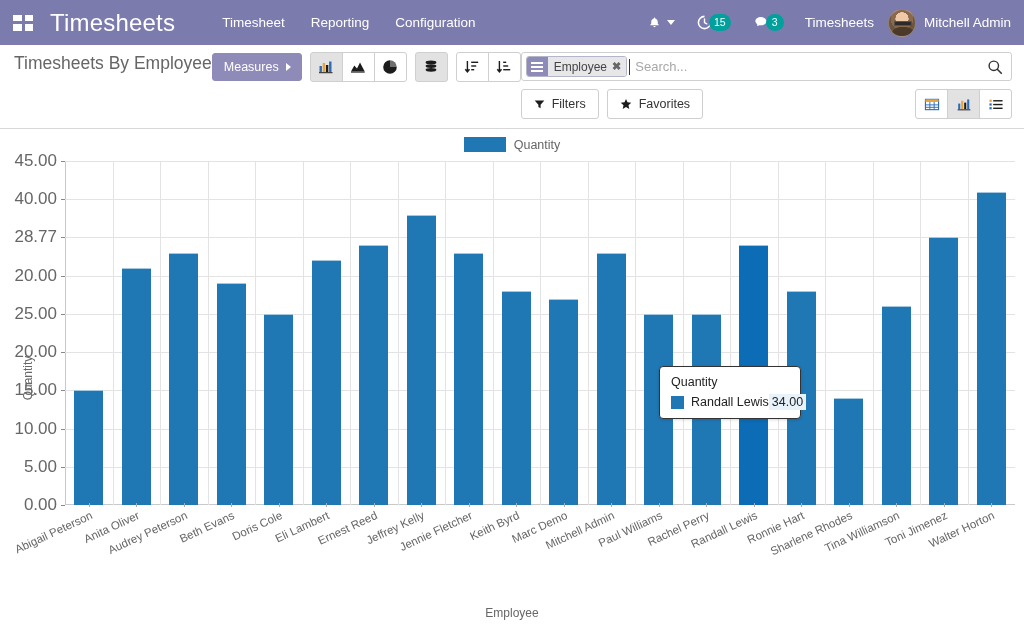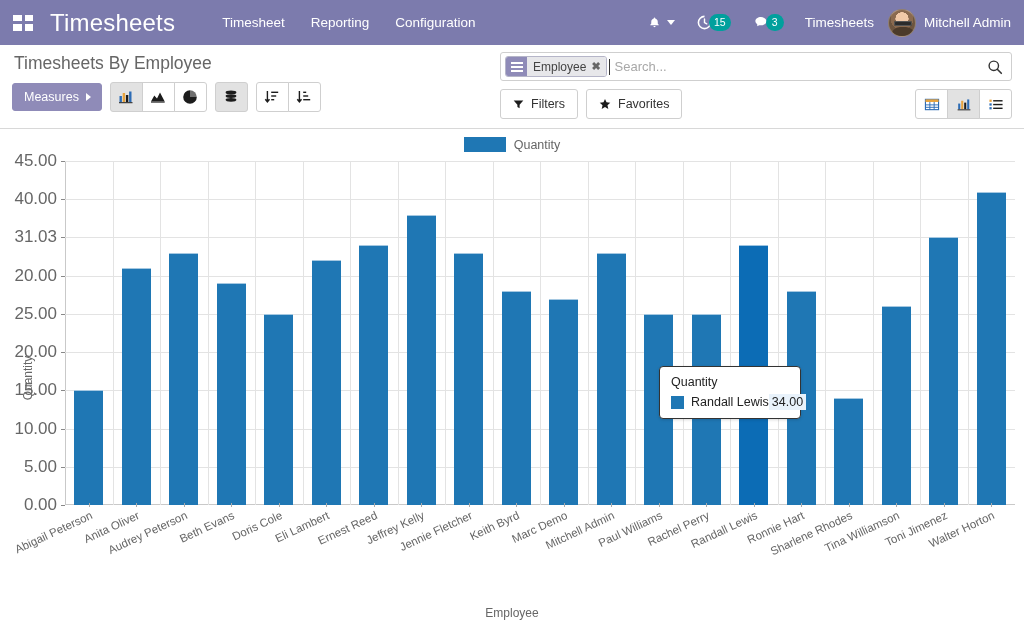--- a/index.html
+++ b/index.html
@@ -90,21 +90,21 @@
   
   .control-panel {
     background: #ffffff;
     border-bottom: 1px solid #d8d8d8;
     padding: 7px 12px 8px 12px;
     display: flex;
     align-items: flex-start;
     position: relative;
     height: 84px;
   }
-  .cp-left { display: flex; flex-direction: column; gap: 8px; }
+  .cp-left { display: flex; flex-direction: row; }
   .page-title {
     font-size: 17.5px; color: #666666; font-weight: 400;
     line-height: 22px; white-space: nowrap;
     padding-left: 2px;
   }
   .btn-row { display: flex; align-items: center; gap: 8px; }
   .measures-btn {
     background: #8f8bb8; color: #ffffff;
     border: 1px solid #8f8bb8;
     font-size: 12.5px;
@@ -523,21 +523,21 @@
         <div class="gridline-v" style="left: 95%;"></div>
       </div>
     <div id="yticks">
         <div class="ytick" style="top: 100%;">0.00</div>
         <div class="ytick" style="top: 88.8889%;">5.00</div>
         <div class="ytick" style="top: 77.7778%;">10.00</div>
         <div class="ytick" style="top: 66.6667%;">15.00</div>
         <div class="ytick" style="top: 55.5556%;">20.00</div>
         <div class="ytick" style="top: 44.4444%;">25.00</div>
         <div class="ytick" style="top: 33.3333%;">20.00</div>
-        <div class="ytick" style="top: 22.2222%;">31.03</div>
+        <div class="ytick" style="top: 22.2222%;">28.77</div>
         <div class="ytick" style="top: 11.1111%;">40.00</div>
         <div class="ytick" style="top: 0%;">45.00</div>
       </div>
     <div class="bars" id="bars">
         <div class="bar-slot">
           <div class="bar" title="Abigail Peterson: 15.00" style="height: 33.3333%;"></div>
         </div>
         <div class="bar-slot">
           <div class="bar" title="Anita Oliver: 31.00" style="height: 68.8889%;"></div>
         </div>

